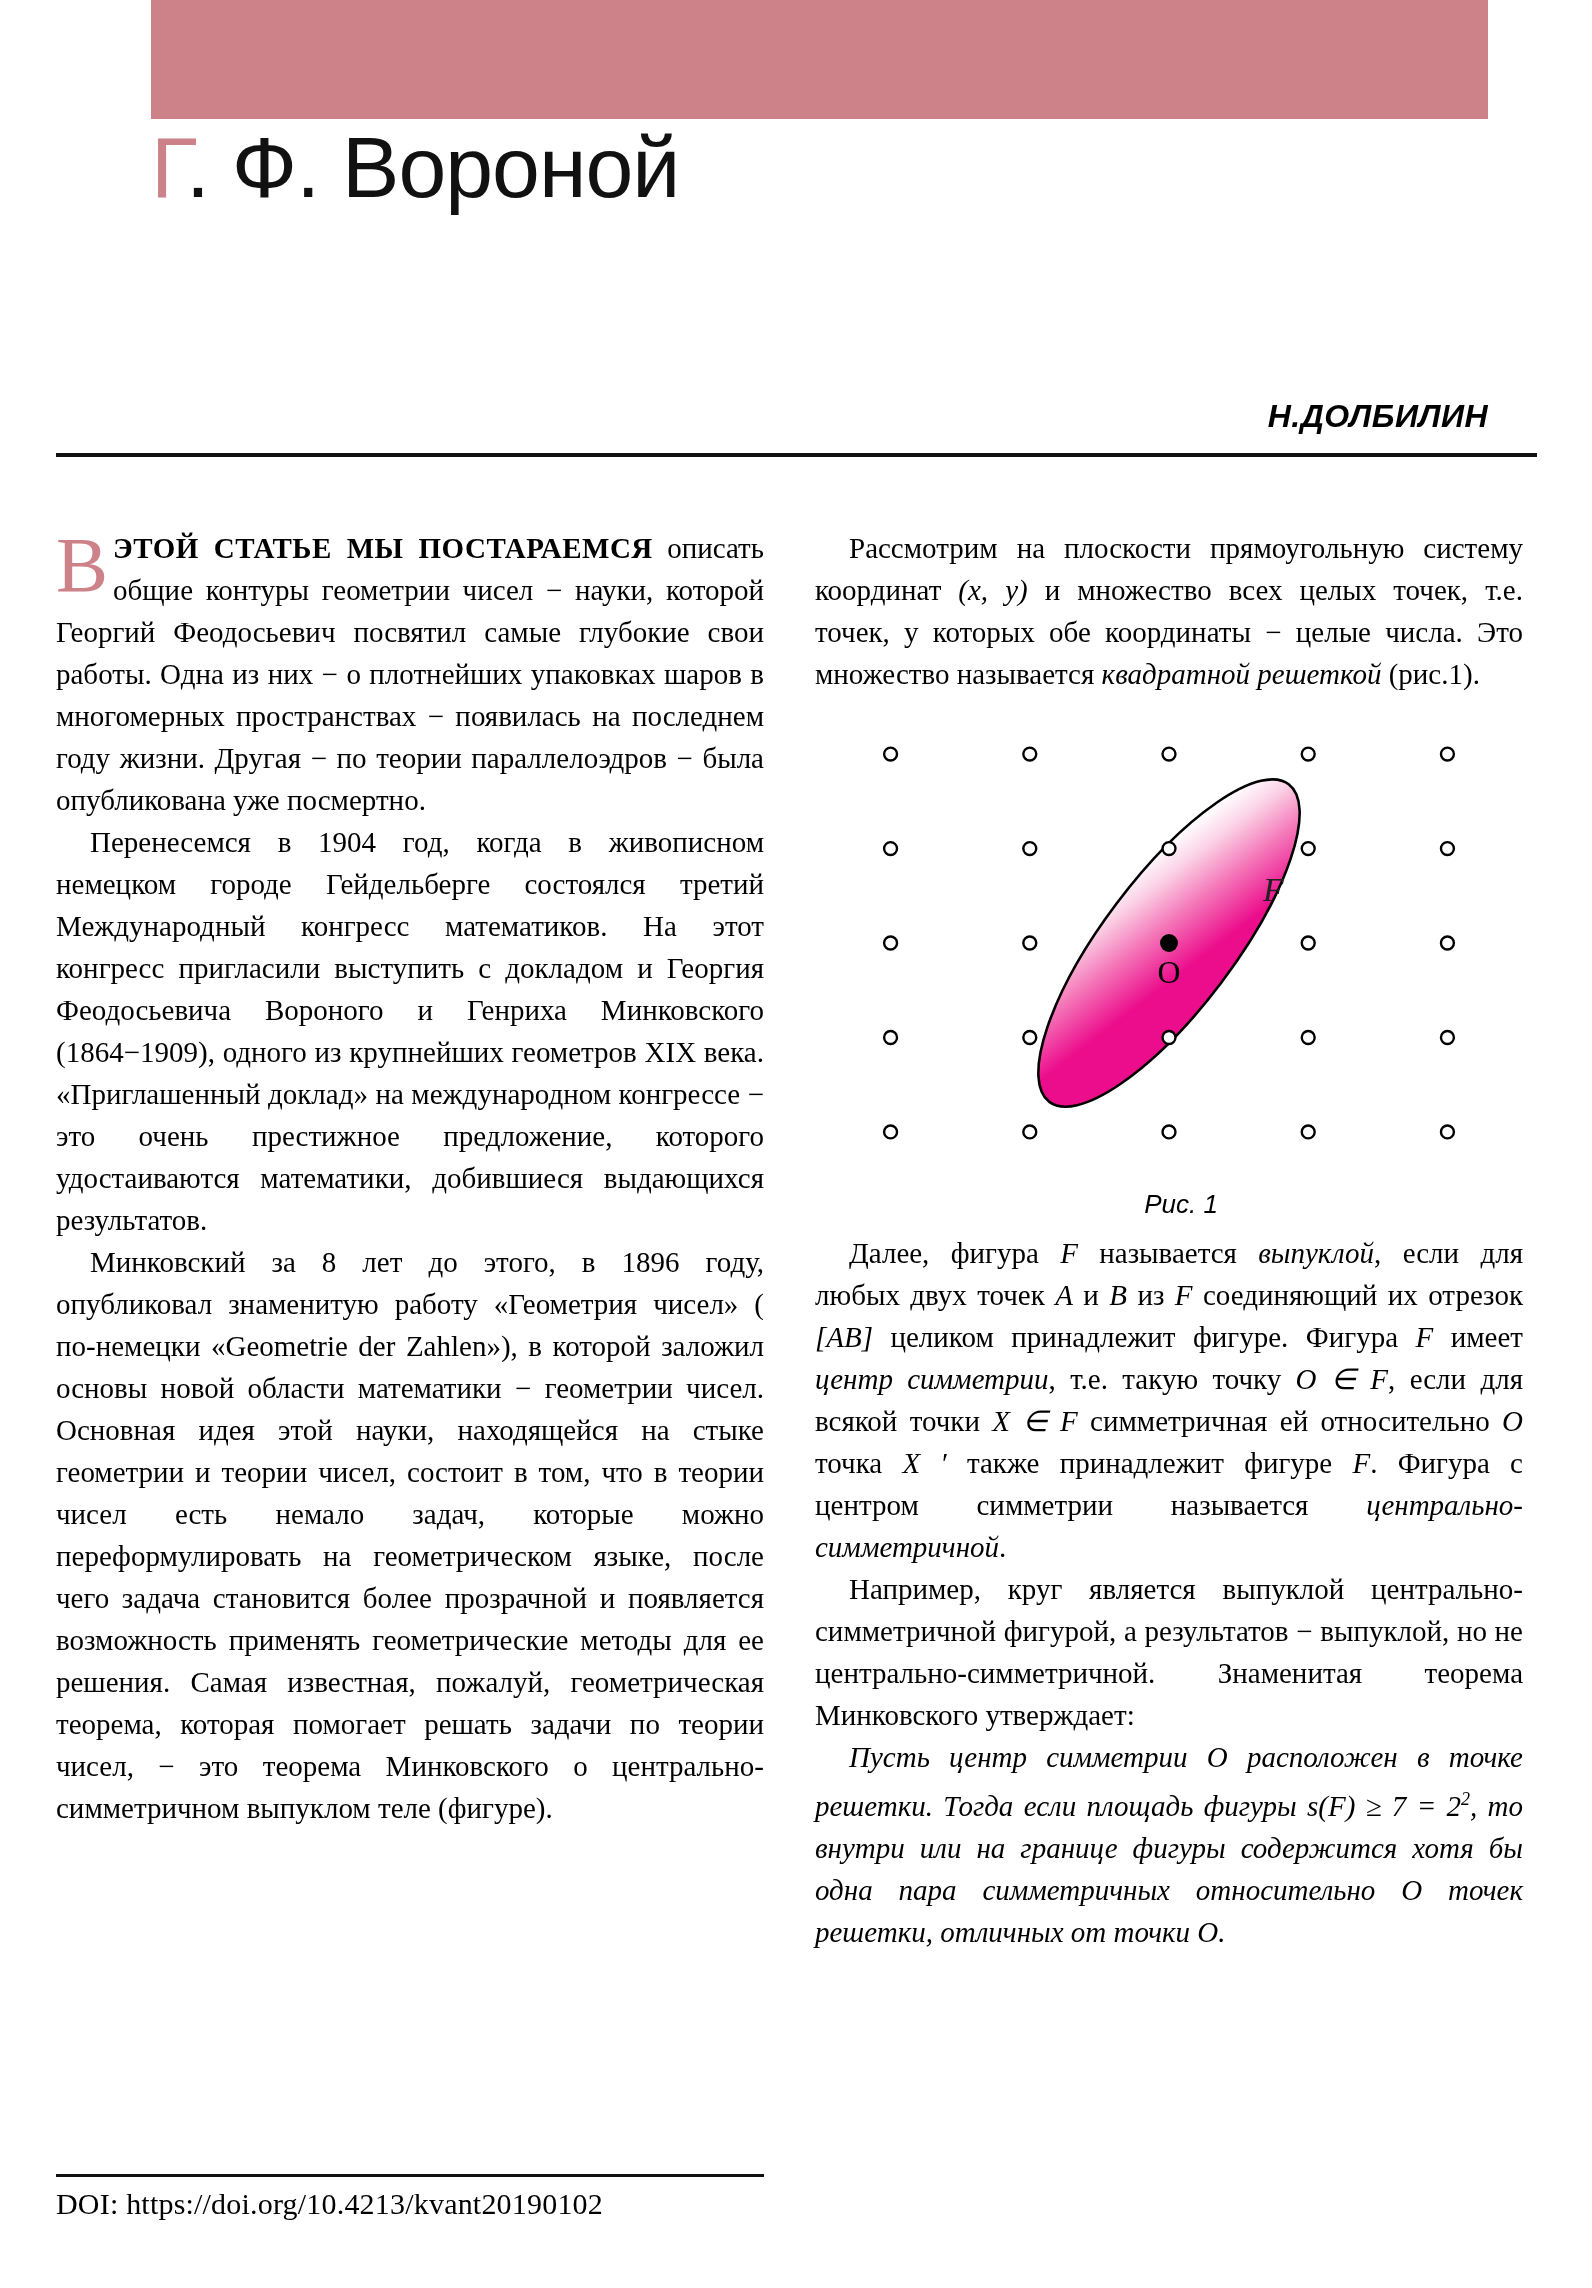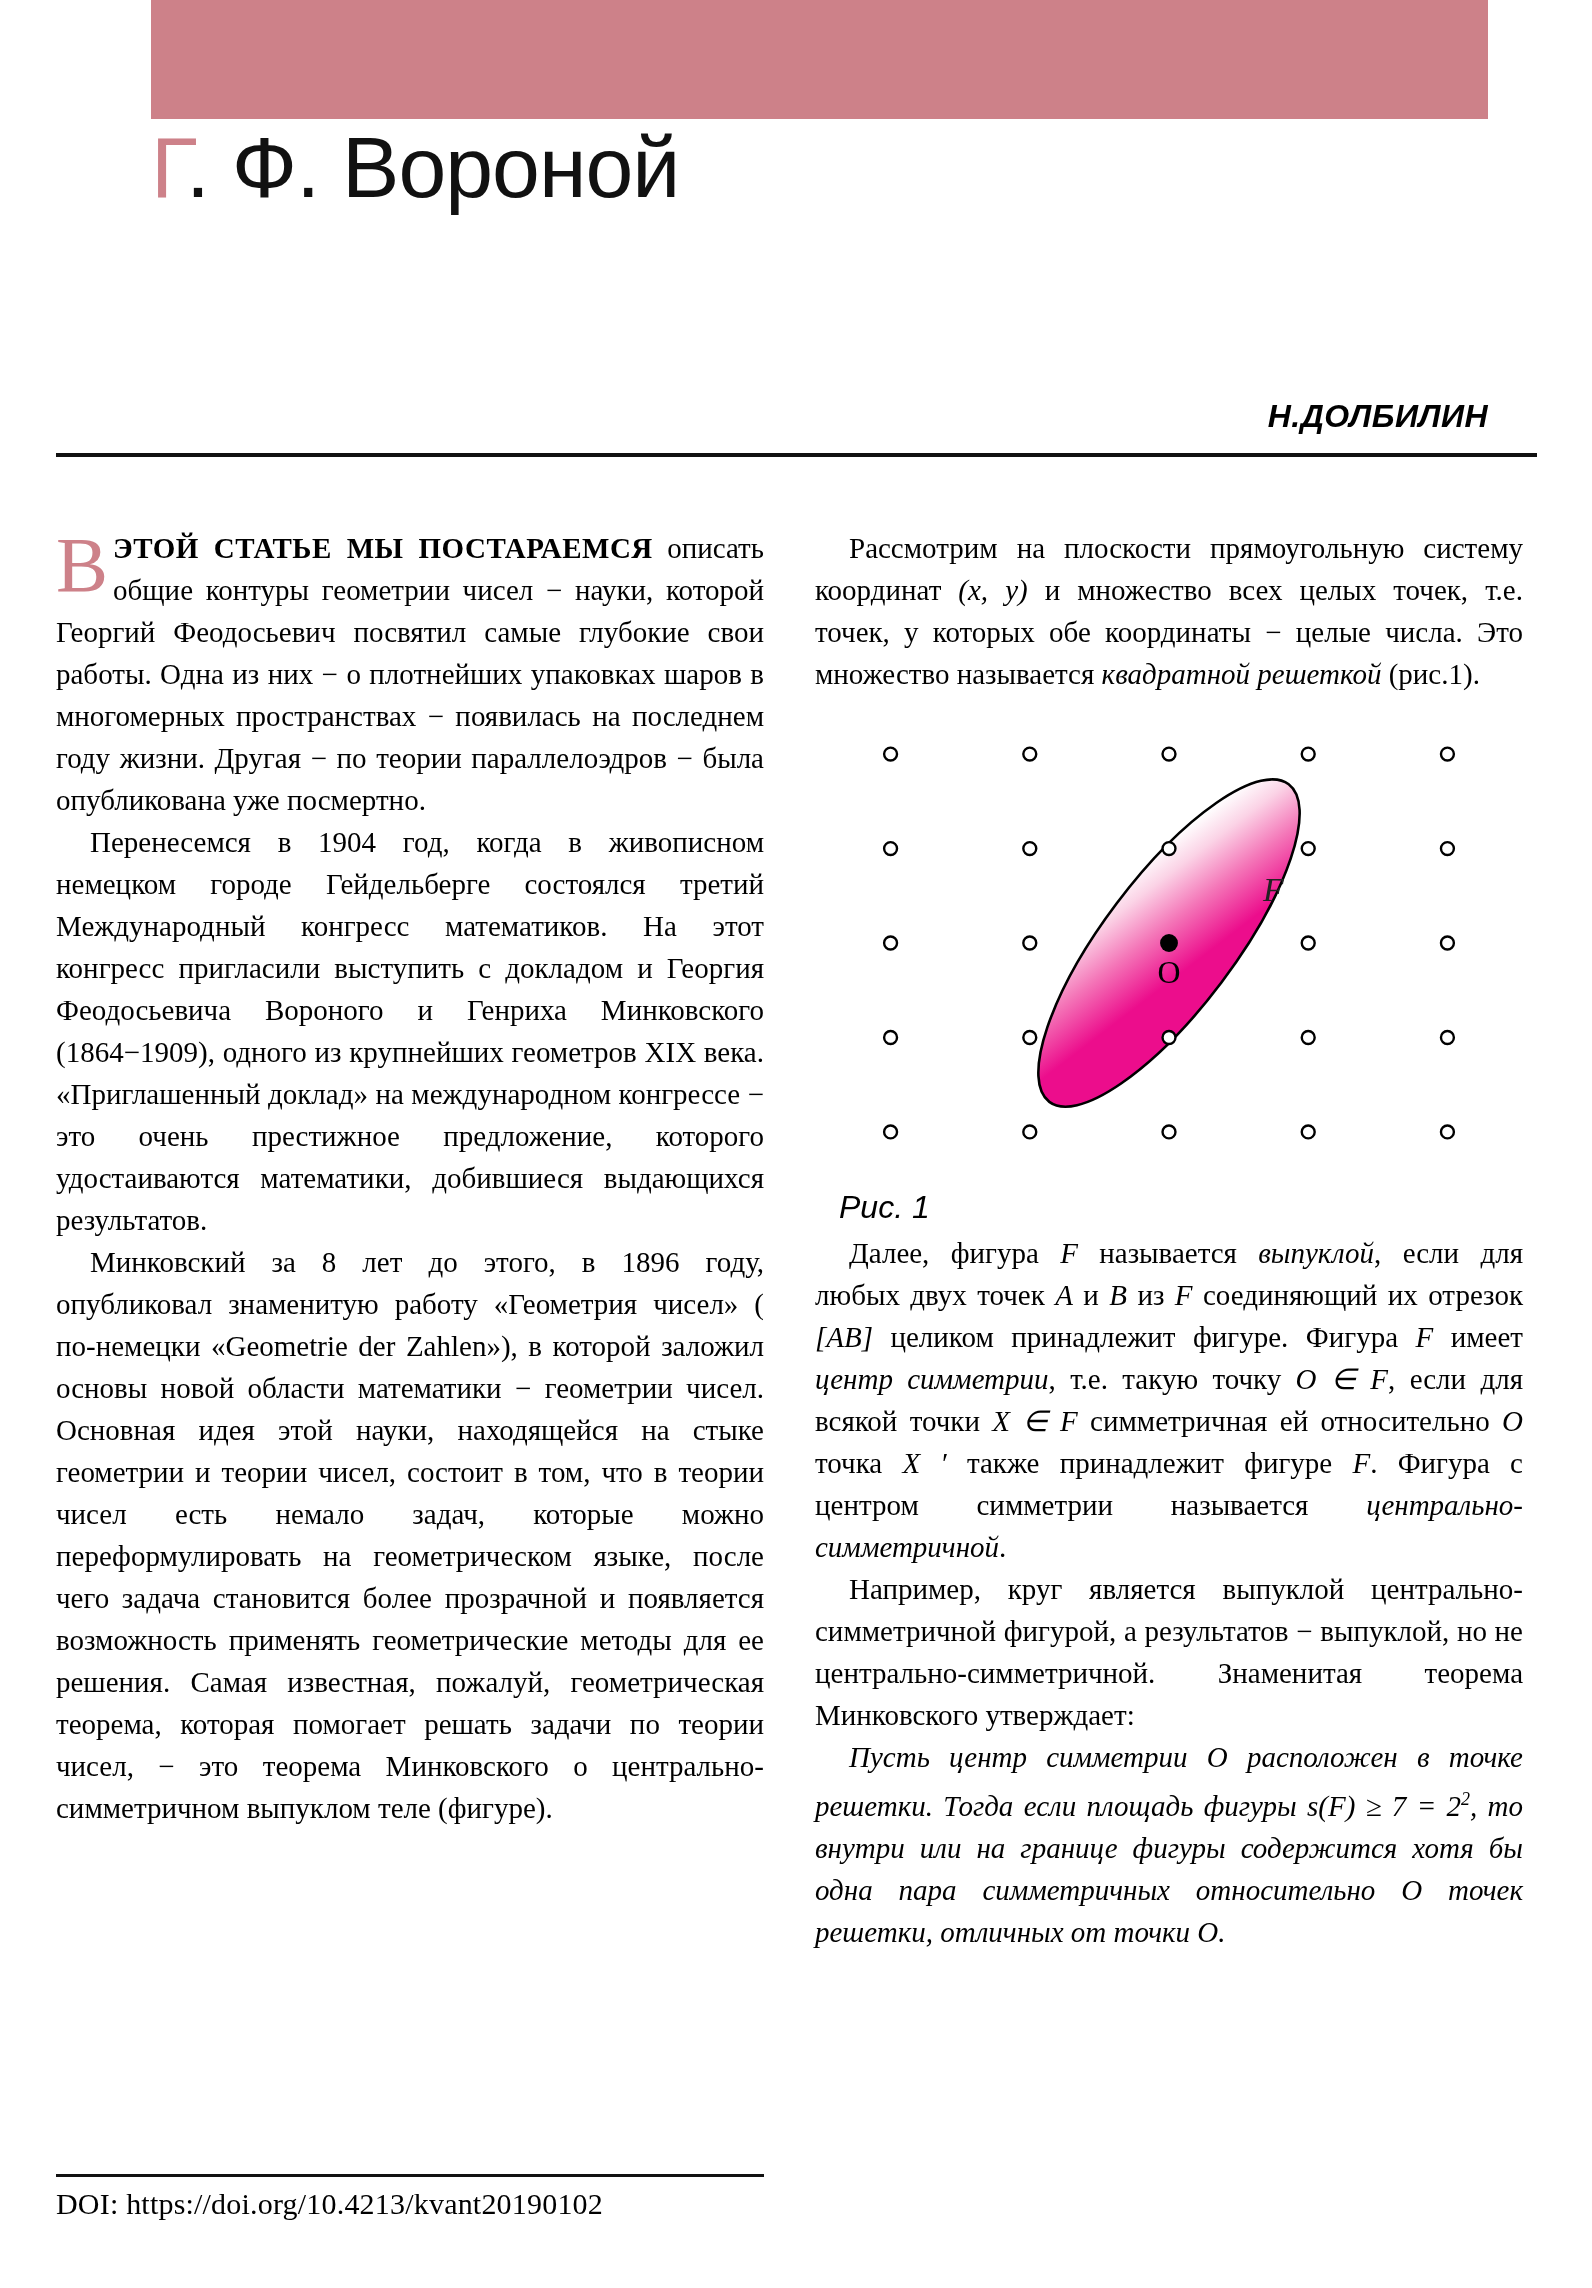--- a/index.html
+++ b/index.html
@@ -122,23 +122,24 @@
   #figure-block {
     position: relative;
     width: 708px;
     height: 517px;
     margin: 14px 0 6px 0;
   }
   #figure-svg { display: block; }
   #figure-caption {
     font-family: "Liberation Sans", sans-serif;
     font-style: italic;
-    font-size: 32px;
+    font-size: 26px;
     margin-top: 2px;
     padding-left: 24px;
+    text-align: center;
   }
 
   
   #rule-bottom {
     position: absolute;
     left: 56px;
     top: 2174px;
     width: 708px;
     height: 3px;
     background: #111111;

